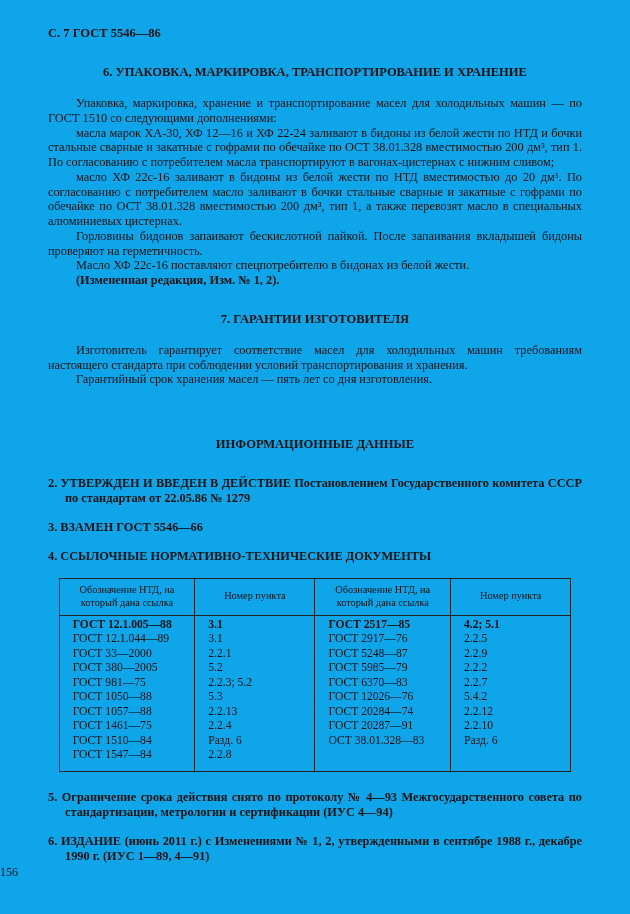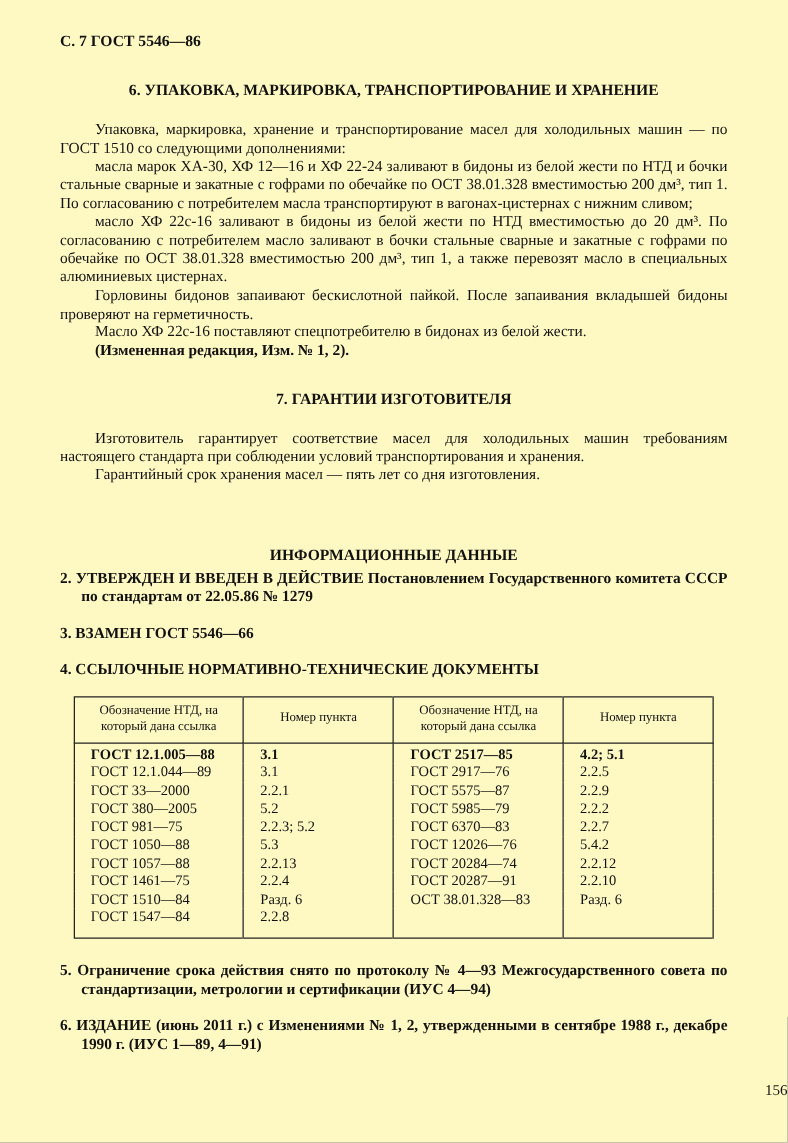--- a/index.html
+++ b/index.html
@@ -1,21 +1,21 @@
 <!DOCTYPE html>
 <html><head>
 <meta charset="utf-8">
 <style>
   html, body { margin: 0; padding: 0; background: #9a9a9a; }
   .page {
     position: relative;
     width: 630px;
     height: 914px;
     margin: 0 auto;
-    background: #fef9c3;
+    background: #0ea5e9;
     color: #111;
     font-family: "Liberation Serif", "DejaVu Serif", serif;
     font-size: 12.3px;
     box-sizing: border-box;
     padding: 26px 48px 0 48px;
     overflow: hidden;
   }
   .doc-header {
     font-weight: bold;
     font-size: 12.5px;
@@ -28,21 +28,21 @@
     margin: 0 0 16px 0;
   }
   .body-block { text-align: justify; line-height: 1.2; }
   .para { margin: 0; text-indent: 28px; }
   .para.bold { font-weight: bold; }
   .section7-title { margin-top: 24px; }
   .info-title {
     text-align: center;
     font-weight: bold;
     font-size: 12.5px;
-    margin: 50px 0 3px 0;
+    margin: 50px 0 24px 0;
   }
   .info-item {
     font-weight: bold;
     margin: 0 0 14px 0;
     padding-left: 17px;
     text-indent: -17px;
     text-align: justify;
     line-height: 1.22;
   }
   .refs-table {
@@ -73,21 +73,21 @@
     vertical-align: top;
     white-space: nowrap;
   }
   .refs-table tbody tr:first-child td { padding-top: 2px; font-weight: bold; }
   .refs-table tbody tr:last-child td { padding-bottom: 8px; }
   .page-number {
     position: absolute;
     bottom: 34px;
     left: 0;
     width: 100%;
-    text-align: right;
+    text-align: left;
     font-size: 12px;
   }
 </style>
 </head>
 <body>
 
 <div class="page">
 
   <div class="doc-header">С. 7 ГОСТ 5546—86</div>
 
@@ -139,21 +139,21 @@
         </tr>
         <tr>
           <td>ГОСТ 12.1.044—89</td>
           <td>3.1</td>
           <td>ГОСТ 2917—76</td>
           <td>2.2.5</td>
         </tr>
         <tr>
           <td>ГОСТ 33—2000</td>
           <td>2.2.1</td>
-          <td>ГОСТ 5575—87</td>
+          <td>ГОСТ 5248—87</td>
           <td>2.2.9</td>
         </tr>
         <tr>
           <td>ГОСТ 380—2005</td>
           <td>5.2</td>
           <td>ГОСТ 5985—79</td>
           <td>2.2.2</td>
         </tr>
         <tr>
           <td>ГОСТ 981—75</td>

